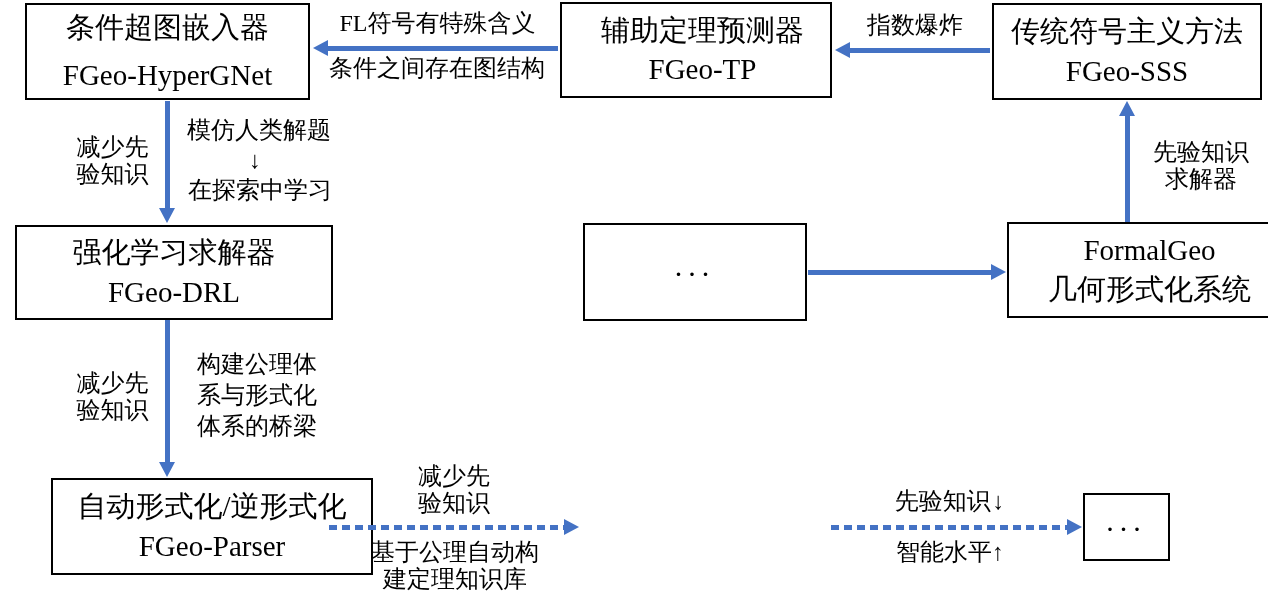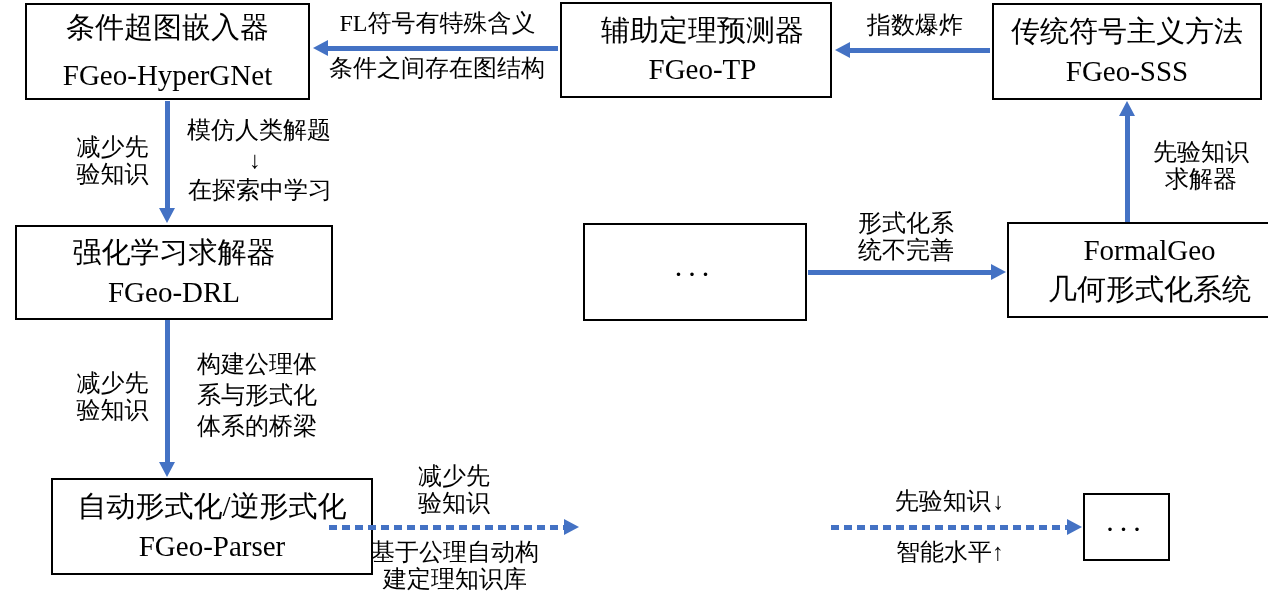--- a/index.html
+++ b/index.html
@@ -136,22 +136,20 @@
 
   <div class="label" style="left:179px; top:177px; width:162px;">在探索中学习</div>
 
   <div class="label" style="left:50px; top:370px; width:125px;">减少先
 验知识</div>
 
   <div class="label" style="left:177px; top:349px; width:160px; line-height:31px;font-family:Liberation Serif, serif;">构建公理体
 系与形式化
 体系的桥梁</div>
 
-  <div class="label" style="left:846px; top:210px; width:120px;">形式化系
-统不完善</div>
 
   <div class="label" style="left:1140px; top:139px; width:122px;">先验知识
 求解器</div>
 
   <div class="label" style="left:394px; top:463px; width:120px;">减少先
 验知识</div>
 
   <div class="label" style="left:368px; top:539px; width:174px;">基于公理自动构
 建定理知识库</div>
 

